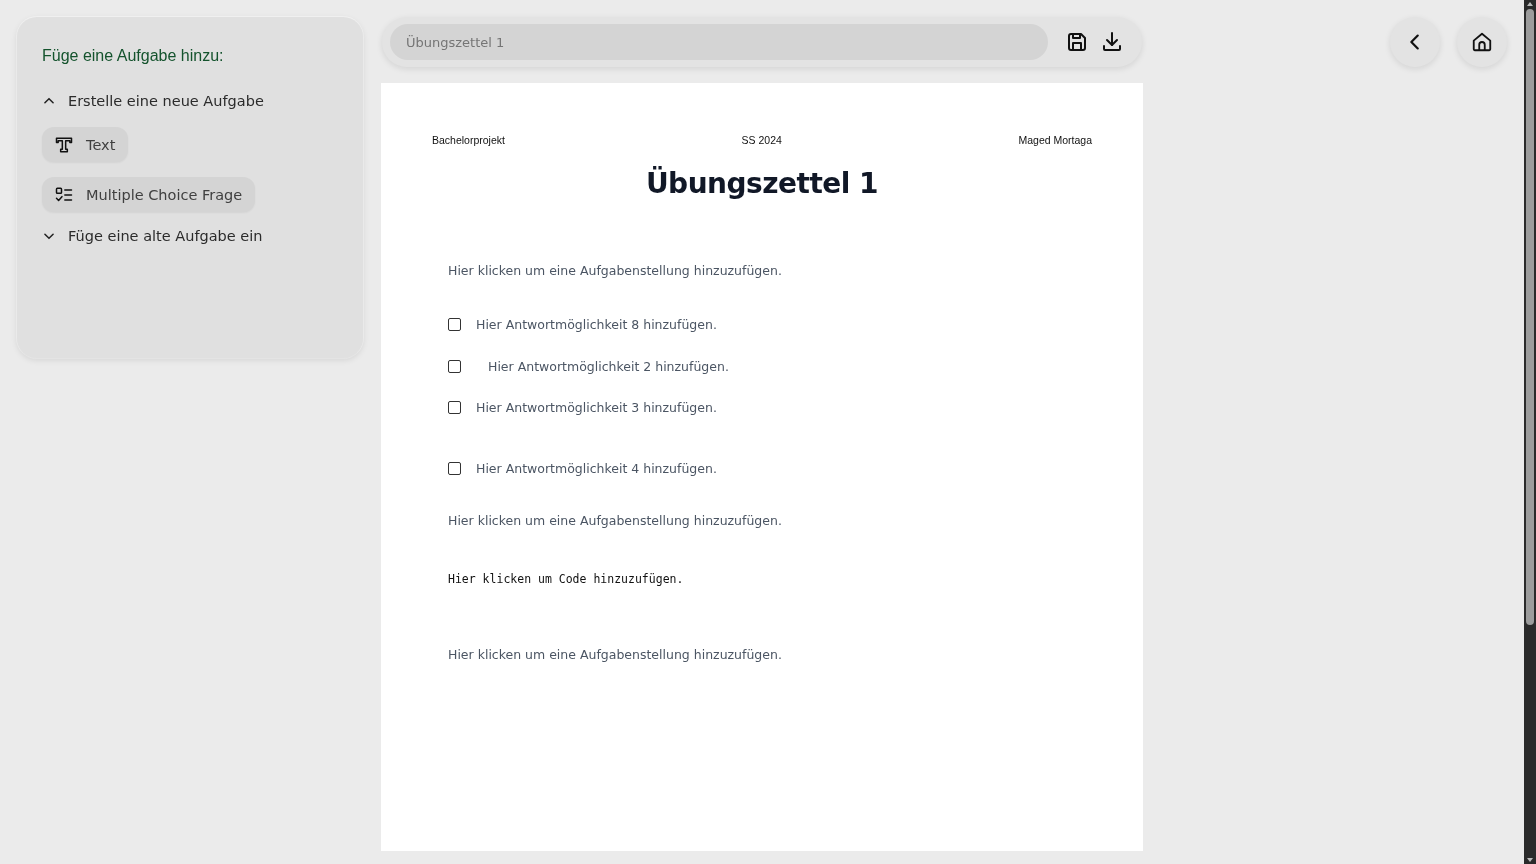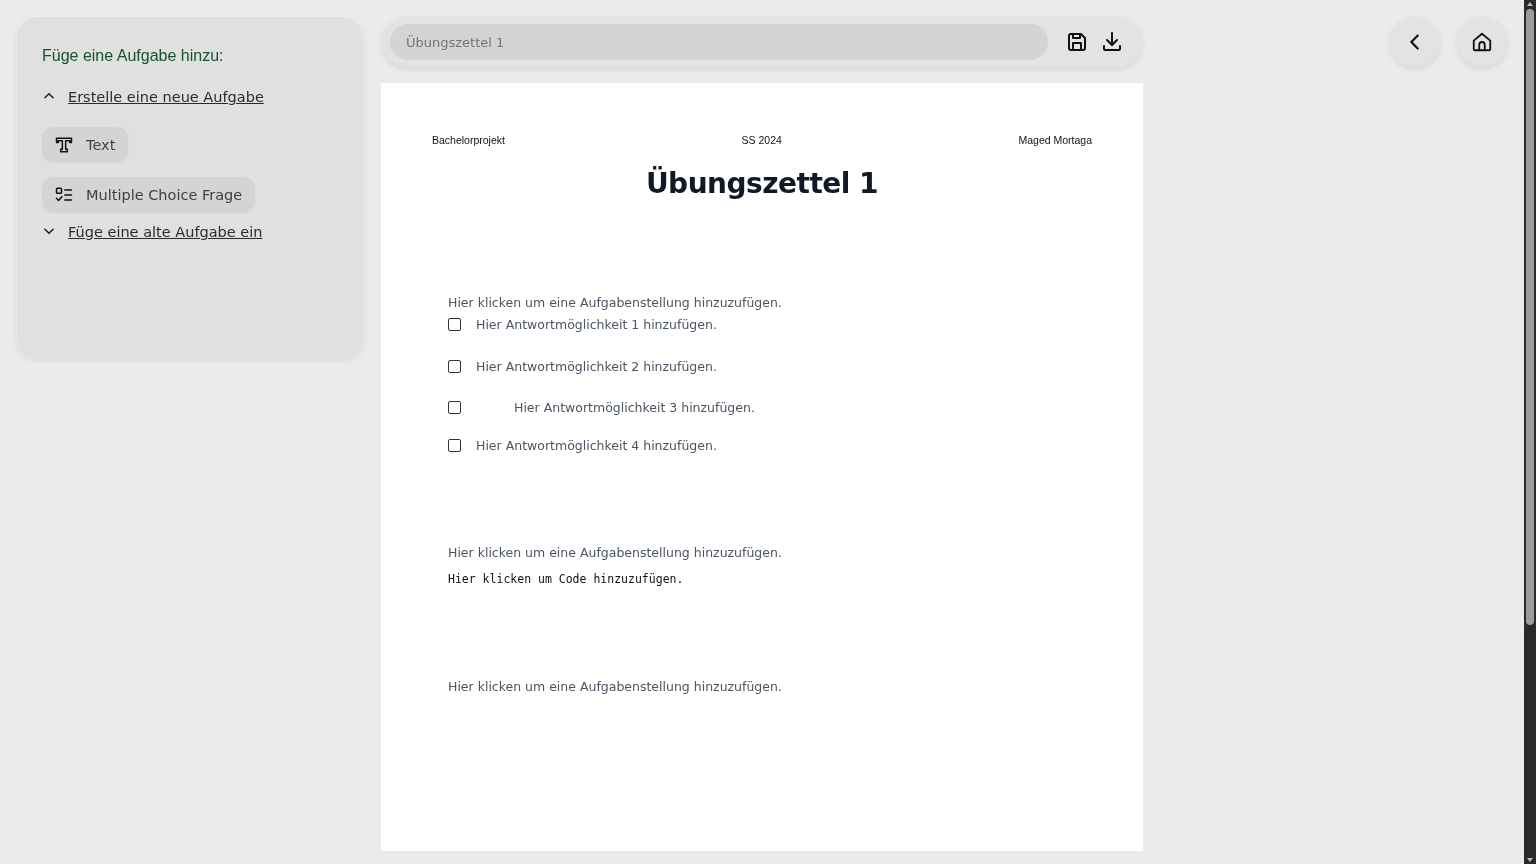--- a/index.html
+++ b/index.html
@@ -18,23 +18,23 @@
     background: #e0e0e0;
     border-radius: 20px;
     box-shadow: 0 2px 6px rgba(0,0,0,0.10), 0 0 0 1px rgba(255,255,255,0.5);
     padding: 26px 25px;
   }
   .sidebar-title {
     font-size: 16px; font-weight: normal; color: #14532d;
     line-height: 26px; width: 200px;
   }
   .section-toggle {
-    display: flex; 
+    display: flex; align-items: center;
     margin-top: 20px; height: 24px; cursor: pointer;
-    font-family: "DejaVu Sans", sans-serif; font-size: 14.5px; color: #2b2b2b; text-decoration: underline;
+    font-family: "DejaVu Sans", sans-serif; font-size: 14.5px; color: #2b2b2b;
   }
   .section-toggle svg { width: 14px; height: 14px; margin-right: 12px; }
   .task-list { margin-top: 14px; display: flex; flex-direction: column; gap: 15px; }
   .task-btn {
     display: inline-flex; align-items: center; align-self: flex-start;
     height: 35px; padding: 0 13px 0 12px;
     background: #d4d4d4; border-radius: 12px;
     box-shadow: 0 1px 2px rgba(0,0,0,0.06);
     font-family: "DejaVu Sans", sans-serif; font-size: 14.5px; color: #404040;
     cursor: pointer; border: none;
@@ -96,21 +96,21 @@
     display: flex; justify-content: space-between;
     font-family: "Liberation Sans", sans-serif; font-size: 10.5px; color: #111;
   }
   .page-title {
     position: absolute; top: 84px; left: 0; right: 0; text-align: center;
     font-family: "DejaVu Sans", sans-serif; font-weight: bold; font-size: 28px;
     color: #111827; letter-spacing: -0.5px;
   }
   .block {
     position: absolute; left: 67px;
-    font-family: "DejaVu Sans", sans-serif; font-size: 12.5px; color: #4b5563; cursor: text; margin-top: 32px;
+    font-family: "DejaVu Sans", sans-serif; font-size: 12.5px; color: #4b5563; cursor: text;
   }
   .mc-option {
     position: absolute; left: 67px; display: flex; align-items: center; cursor: pointer;
     font-family: "DejaVu Sans", sans-serif; font-size: 12.5px; color: #4b5563;
   }
   .checkbox {
     width: 13px; height: 13px; border: 1.6px solid #333; border-radius: 2px;
     margin-right: 15px; background: #fff;
   }
   .code-block {
@@ -195,31 +195,31 @@
     <span>Maged Mortaga</span>
   </div>
 
   <h1 class="page-title">Übungszettel 1</h1>
 
   <div class="block" style="top:180px;">Hier klicken um eine Aufgabenstellung hinzuzufügen.</div>
 
   <div>
     <label class="mc-option" style="top:234px;">
       <span class="checkbox"></span>
-      <span>Hier Antwortmöglichkeit 1 hinzufügen.</span>
-    </label>
-    <label class="mc-option" style="top:276px;">
+      <span>Hier Antwortmöglichkeit 8 hinzufügen.</span>
+    </label>
+    <label class="mc-option" style="top:276px;gap:12px;">
       <span class="checkbox"></span>
       <span>Hier Antwortmöglichkeit 2 hinzufügen.</span>
     </label>
-    <label class="mc-option" style="top:317px;gap:38px;">
+    <label class="mc-option" style="top:317px;">
       <span class="checkbox"></span>
       <span>Hier Antwortmöglichkeit 3 hinzufügen.</span>
     </label>
-    <label class="mc-option" style="top:355px;text-align:right;">
+    <label class="mc-option" style="top:378px;text-align:right;">
       <span class="checkbox"></span>
       <span>Hier Antwortmöglichkeit 4 hinzufügen.</span>
     </label>
   </div>
 
   <div class="block" style="top:430px;">Hier klicken um eine Aufgabenstellung hinzuzufügen.</div>
 
   <div class="code-block" style="top:489px;">Hier klicken um Code hinzuzufügen.</div>
 
   <div class="block" style="top:564px;">Hier klicken um eine Aufgabenstellung hinzuzufügen.</div>

